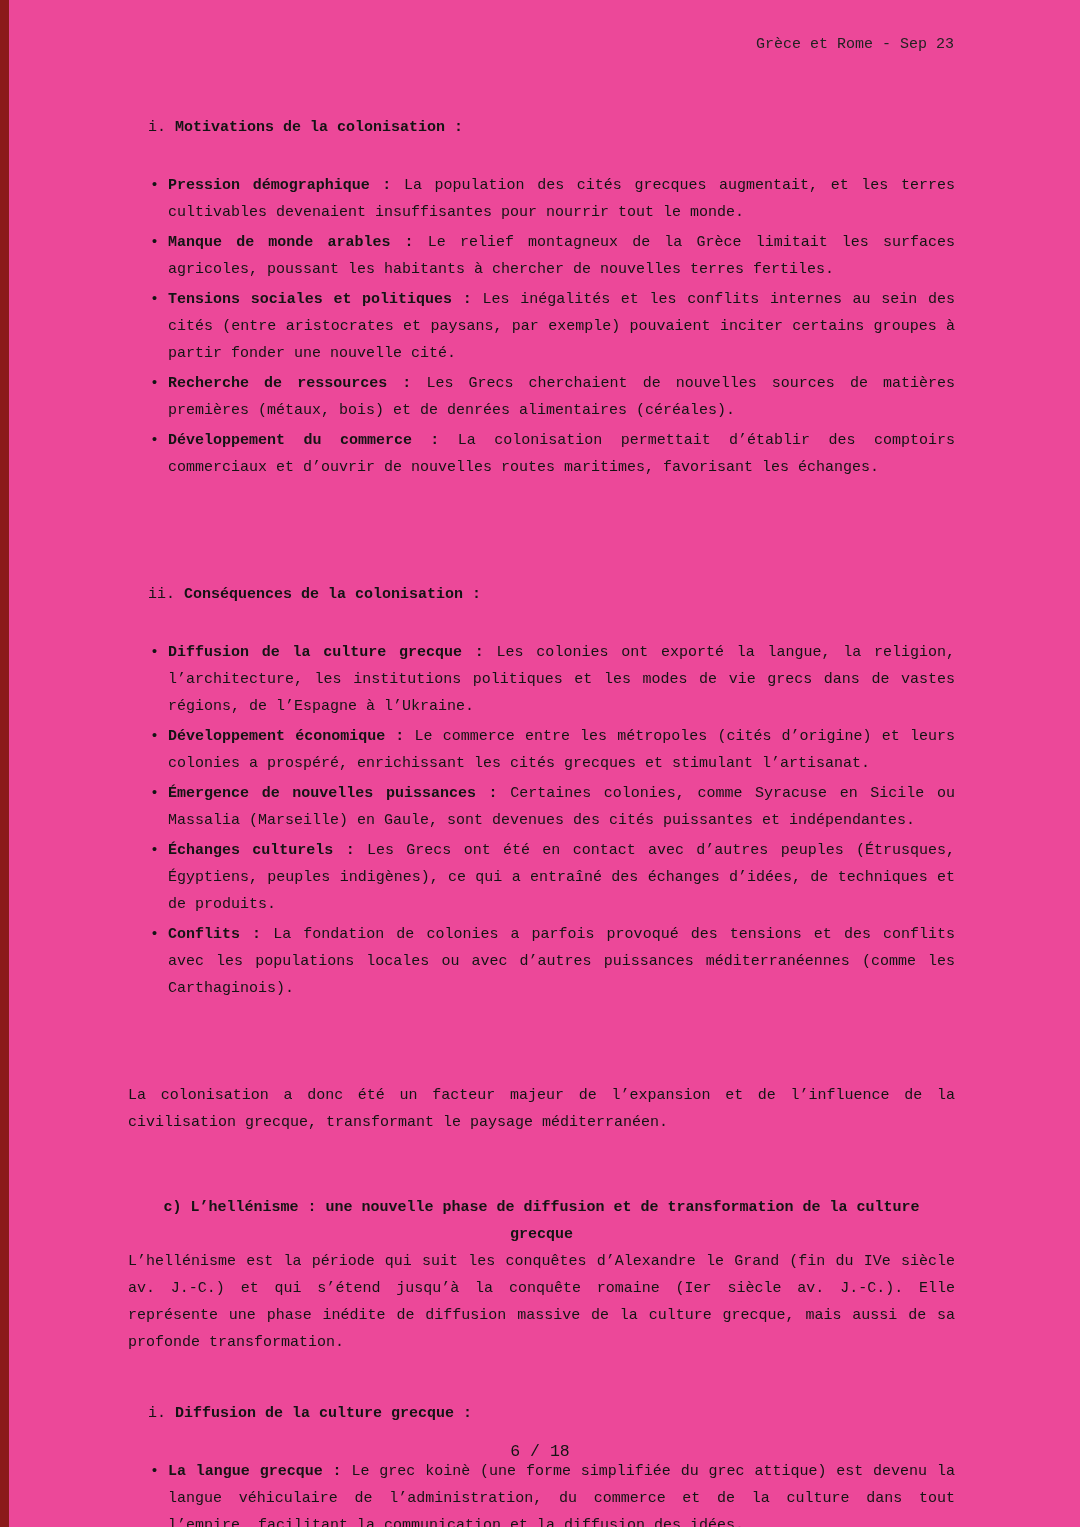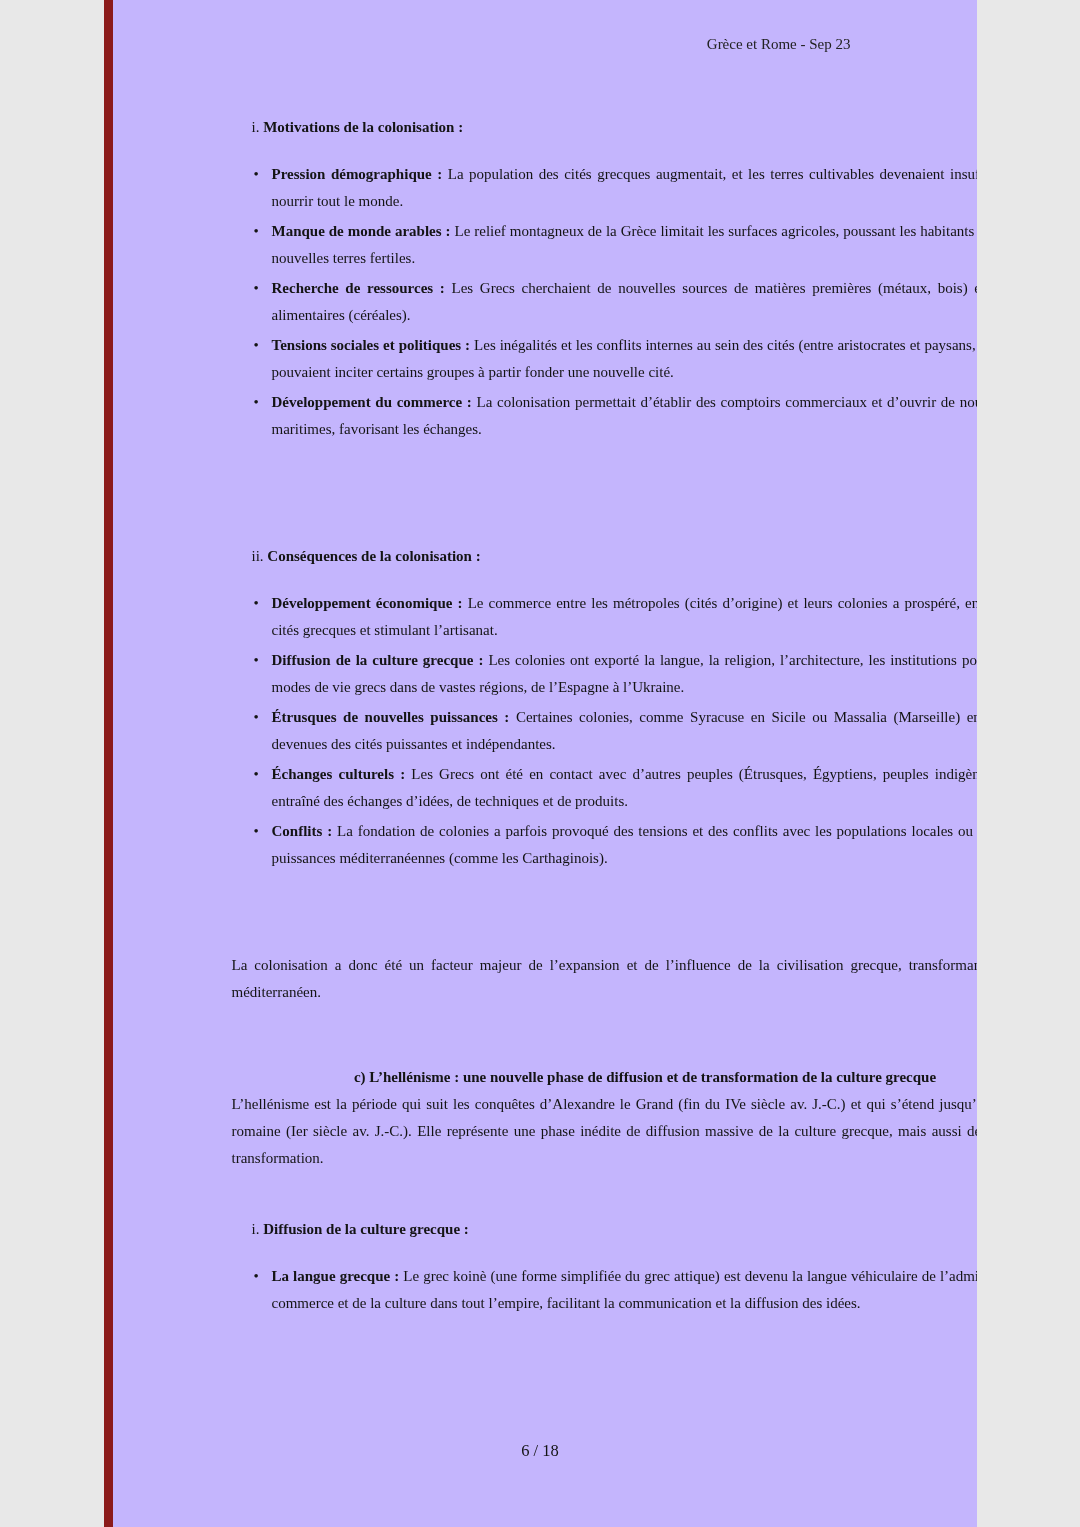--- a/index.html
+++ b/index.html
@@ -1,22 +1,22 @@
 <!DOCTYPE html>
 <html lang="fr"><head>
 <meta charset="utf-8">
 <style>
   html, body { margin: 0; padding: 0; background: #e8e8e8; }
   .page {
     position: relative;
-    width: 873px;
+    width: 1080px;
     height: 1527px;
     margin: 0 auto;
-    background: #c4b5fd;
-    font-family: Liberation Serif, serif;
+    background: #ec4899;
+    font-family: Liberation Mono, monospace;
     color: #141414;
     overflow: hidden;
     box-sizing: border-box;
   }
   .accent-bar {
     position: absolute;
     left: 0; top: 0;
     width: 9px; height: 100%;
     background: #8b1a1a;
   }
@@ -37,21 +37,21 @@
     text-align: justify;
   }
   .b { font-weight: 700; }
   .subheading {
     margin-left: 20px;
     text-align: left;
   }
   .subheading.first { margin-top: 8px; }
   ul.bullets {
     list-style: none;
-    margin: 20px 0 0 0;
+    margin: 31px 0 0 0;
     padding: 0 0 0 22px;
   }
   ul.bullets li {
     position: relative;
     padding-left: 18px;
     margin-bottom: 3px;
   }
   ul.bullets li::before {
     content: "\2022";
     position: absolute;
@@ -86,34 +86,34 @@
   <main class="content">
 
     <div class="subheading first">
       <span>i.</span>
       <span class="b">Motivations de la colonisation :</span>
     </div>
 
     <ul class="bullets">
       <li><span class="b">Pression démographique :</span> <span>La population des cités grecques augmentait, et les terres cultivables devenaient insuffisantes pour nourrir tout le monde.</span></li>
       <li><span class="b">Manque de monde arables :</span> <span>Le relief montagneux de la Grèce limitait les surfaces agricoles, poussant les habitants à chercher de nouvelles terres fertiles.</span></li>
+      <li><span class="b">Tensions sociales et politiques :</span> <span>Les inégalités et les conflits internes au sein des cités (entre aristocrates et paysans, par exemple) pouvaient inciter certains groupes à partir fonder une nouvelle cité.</span></li>
       <li><span class="b">Recherche de ressources :</span> <span>Les Grecs cherchaient de nouvelles sources de matières premières (métaux, bois) et de denrées alimentaires (céréales).</span></li>
-      <li><span class="b">Tensions sociales et politiques :</span> <span>Les inégalités et les conflits internes au sein des cités (entre aristocrates et paysans, par exemple) pouvaient inciter certains groupes à partir fonder une nouvelle cité.</span></li>
       <li><span class="b">Développement du commerce :</span> <span>La colonisation permettait d’établir des comptoirs commerciaux et d’ouvrir de nouvelles routes maritimes, favorisant les échanges.</span></li>
     </ul>
 
     <div class="subheading gap-large">
       <span>ii.</span>
       <span class="b">Conséquences de la colonisation :</span>
     </div>
 
     <ul class="bullets">
+      <li><span class="b">Diffusion de la culture grecque :</span> <span>Les colonies ont exporté la langue, la religion, l’architecture, les institutions politiques et les modes de vie grecs dans de vastes régions, de l’Espagne à l’Ukraine.</span></li>
       <li><span class="b">Développement économique :</span> <span>Le commerce entre les métropoles (cités d’origine) et leurs colonies a prospéré, enrichissant les cités grecques et stimulant l’artisanat.</span></li>
-      <li><span class="b">Diffusion de la culture grecque :</span> <span>Les colonies ont exporté la langue, la religion, l’architecture, les institutions politiques et les modes de vie grecs dans de vastes régions, de l’Espagne à l’Ukraine.</span></li>
-      <li><span class="b">Étrusques de nouvelles puissances :</span> <span>Certaines colonies, comme Syracuse en Sicile ou Massalia (Marseille) en Gaule, sont devenues des cités puissantes et indépendantes.</span></li>
+      <li><span class="b">Émergence de nouvelles puissances :</span> <span>Certaines colonies, comme Syracuse en Sicile ou Massalia (Marseille) en Gaule, sont devenues des cités puissantes et indépendantes.</span></li>
       <li><span class="b">Échanges culturels :</span> <span>Les Grecs ont été en contact avec d’autres peuples (Étrusques, Égyptiens, peuples indigènes), ce qui a entraîné des échanges d’idées, de techniques et de produits.</span></li>
       <li><span class="b">Conflits :</span> <span>La fondation de colonies a parfois provoqué des tensions et des conflits avec les populations locales ou avec d’autres puissances méditerranéennes (comme les Carthaginois).</span></li>
     </ul>
 
     <p class="conclusion" style="margin-bottom:0;">La colonisation a donc été un facteur majeur de l’expansion et de l’influence de la civilisation grecque, transformant le paysage méditerranéen.</p>
 
     <div class="section-c">
       <div class="b" style="text-align:center;">c) L’hellénisme : une nouvelle phase de diffusion et de transformation de la culture grecque</div>
       <div>L’hellénisme est la période qui suit les conquêtes d’Alexandre le Grand (fin du IVe siècle av. J.-C.) et qui s’étend jusqu’à la conquête romaine (Ier siècle av. J.-C.). Elle représente une phase inédite de diffusion massive de la culture grecque, mais aussi de sa profonde transformation.</div>
     </div>

